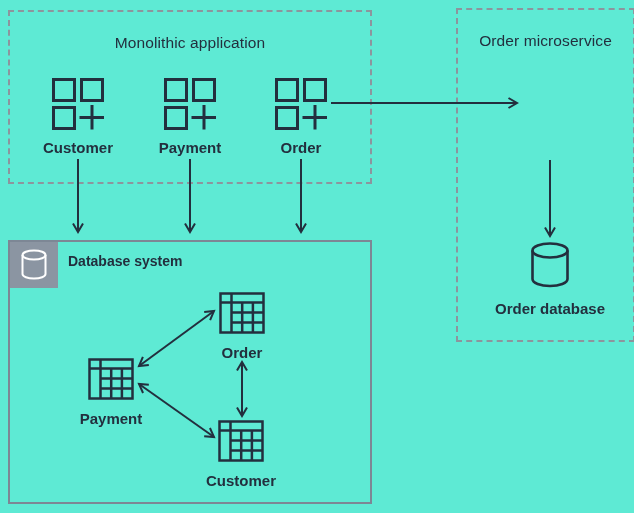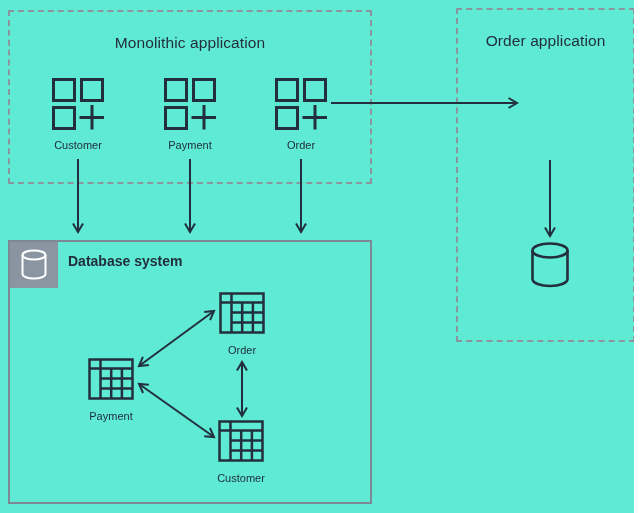--- a/index.html
+++ b/index.html
@@ -20,42 +20,42 @@
     background:var(--badge_bg,#8b95a2); display:flex; align-items:center; justify-content:center;
   }
   .db-title {
     position:absolute; left:68px; top:253px; font-size:14px; font-weight:700;
     color:var(--ink,#232f3e);
   }
   .node {
     position:absolute; width:120px; display:flex; flex-direction:column; align-items:center;
   }
   .node-label {
-    font-weight:400; font-size:11px; margin-top:8px; color:var(--ink,#232f3e);
+    font-weight:700; font-size:15px; margin-top:8px; color:var(--ink,#232f3e);
     white-space:nowrap; text-align:center;
   }
   .node.table-node .node-label { margin-top:10px; }
   .node.cyl-node .node-label { margin-top:12px; }
   svg.icon { color:var(--ink,#232f3e); display:block; }
   svg.overlay {
     position:absolute; left:0; top:0; width:642px; height:513px;
     color:var(--ink,#232f3e); pointer-events:none;
   }
 </style>
 </head>
 <body>
 
 <div class="canvas">
 
   <div class="box dashed" style="left:8px; top:10px; width:364px; height:174px;">
     <div class="box-title">Monolithic application</div>
   </div>
 
   <div class="box dashed" style="left:456px; top:8px; width:179px; height:334px;">
-    <div class="box-title">Order application</div>
+    <div class="box-title">Order microservice</div>
   </div>
 
   <div class="box solid" style="left:8px; top:240px; width:364px; height:264px;">
     <div class="badge">
       <svg class="icon" width="26" height="32" viewBox="0 0 26 32" fill="none" stroke="#ffffff" stroke-width="2">
         <ellipse cx="13" cy="6" rx="11.5" ry="4.6"></ellipse>
         <path d="M1.5 6 V25 a11.5 4.6 0 0 0 23 0 V6"></path>
       </svg>
     </div>
   </div>
@@ -90,20 +90,21 @@
     </svg>
     <div class="node-label">Order</div>
   </div>
 
 
   <div class="node cyl-node" style="left:490px; top:242px;">
     <svg class="icon" width="38" height="46" viewBox="0 0 38 46" fill="none" stroke="currentColor" stroke-width="2.6">
       <ellipse cx="19" cy="8.5" rx="17.5" ry="7"></ellipse>
       <path d="M1.5 8.5 V37 a17.5 7 0 0 0 35 0 V8.5"></path>
     </svg>
+    <div class="node-label">Order database</div>
   </div>
 
   <div class="node table-node" style="left:182px; top:292px;">
     <svg class="icon" width="46" height="42" viewBox="0 0 46 42" fill="none" stroke="currentColor" stroke-width="2.5">
       <rect x="1.5" y="1.5" width="43" height="39"></rect>
       <path d="M1.5 10.5 H44.5 M12.5 1.5 V40.5"></path>
       <path d="M12.5 20.5 H44.5 M12.5 30.5 H44.5"></path>
       <path d="M23.2 10.5 V40.5 M33.9 10.5 V40.5"></path>
     </svg>
     <div class="node-label">Order</div>

